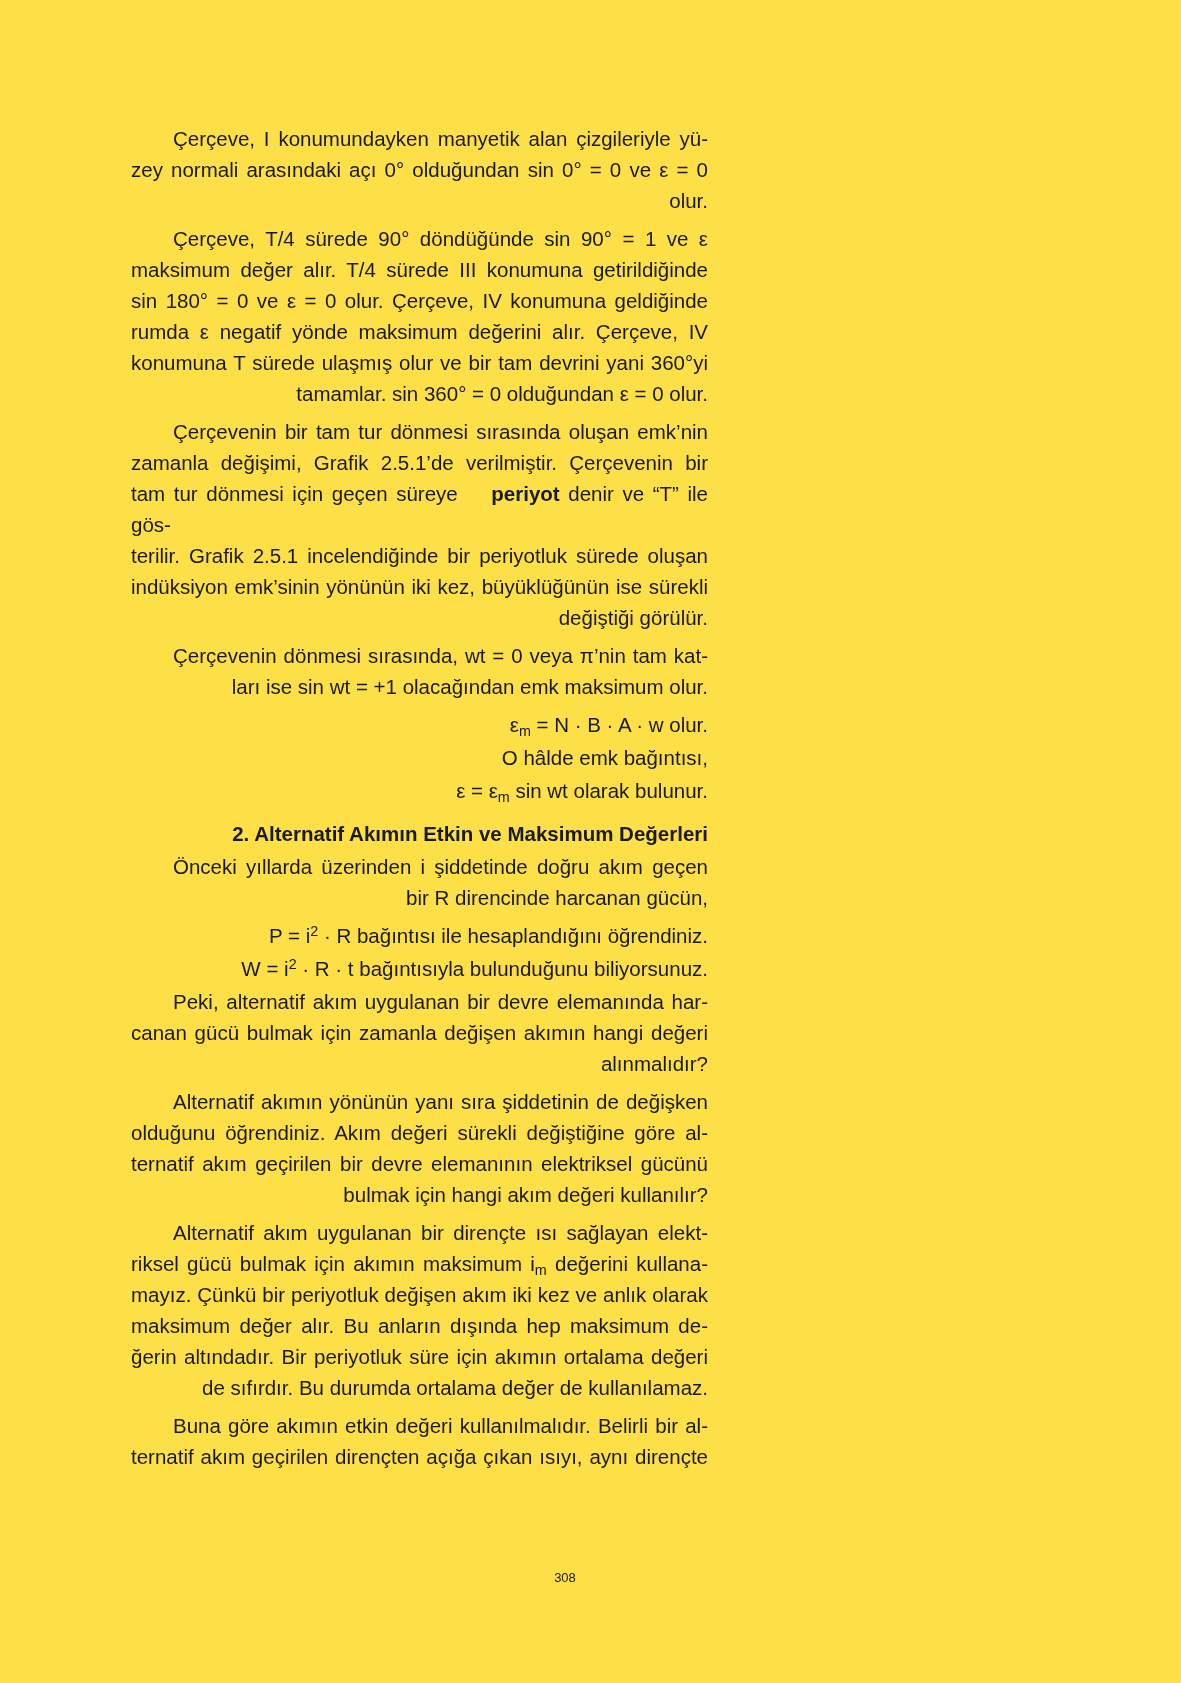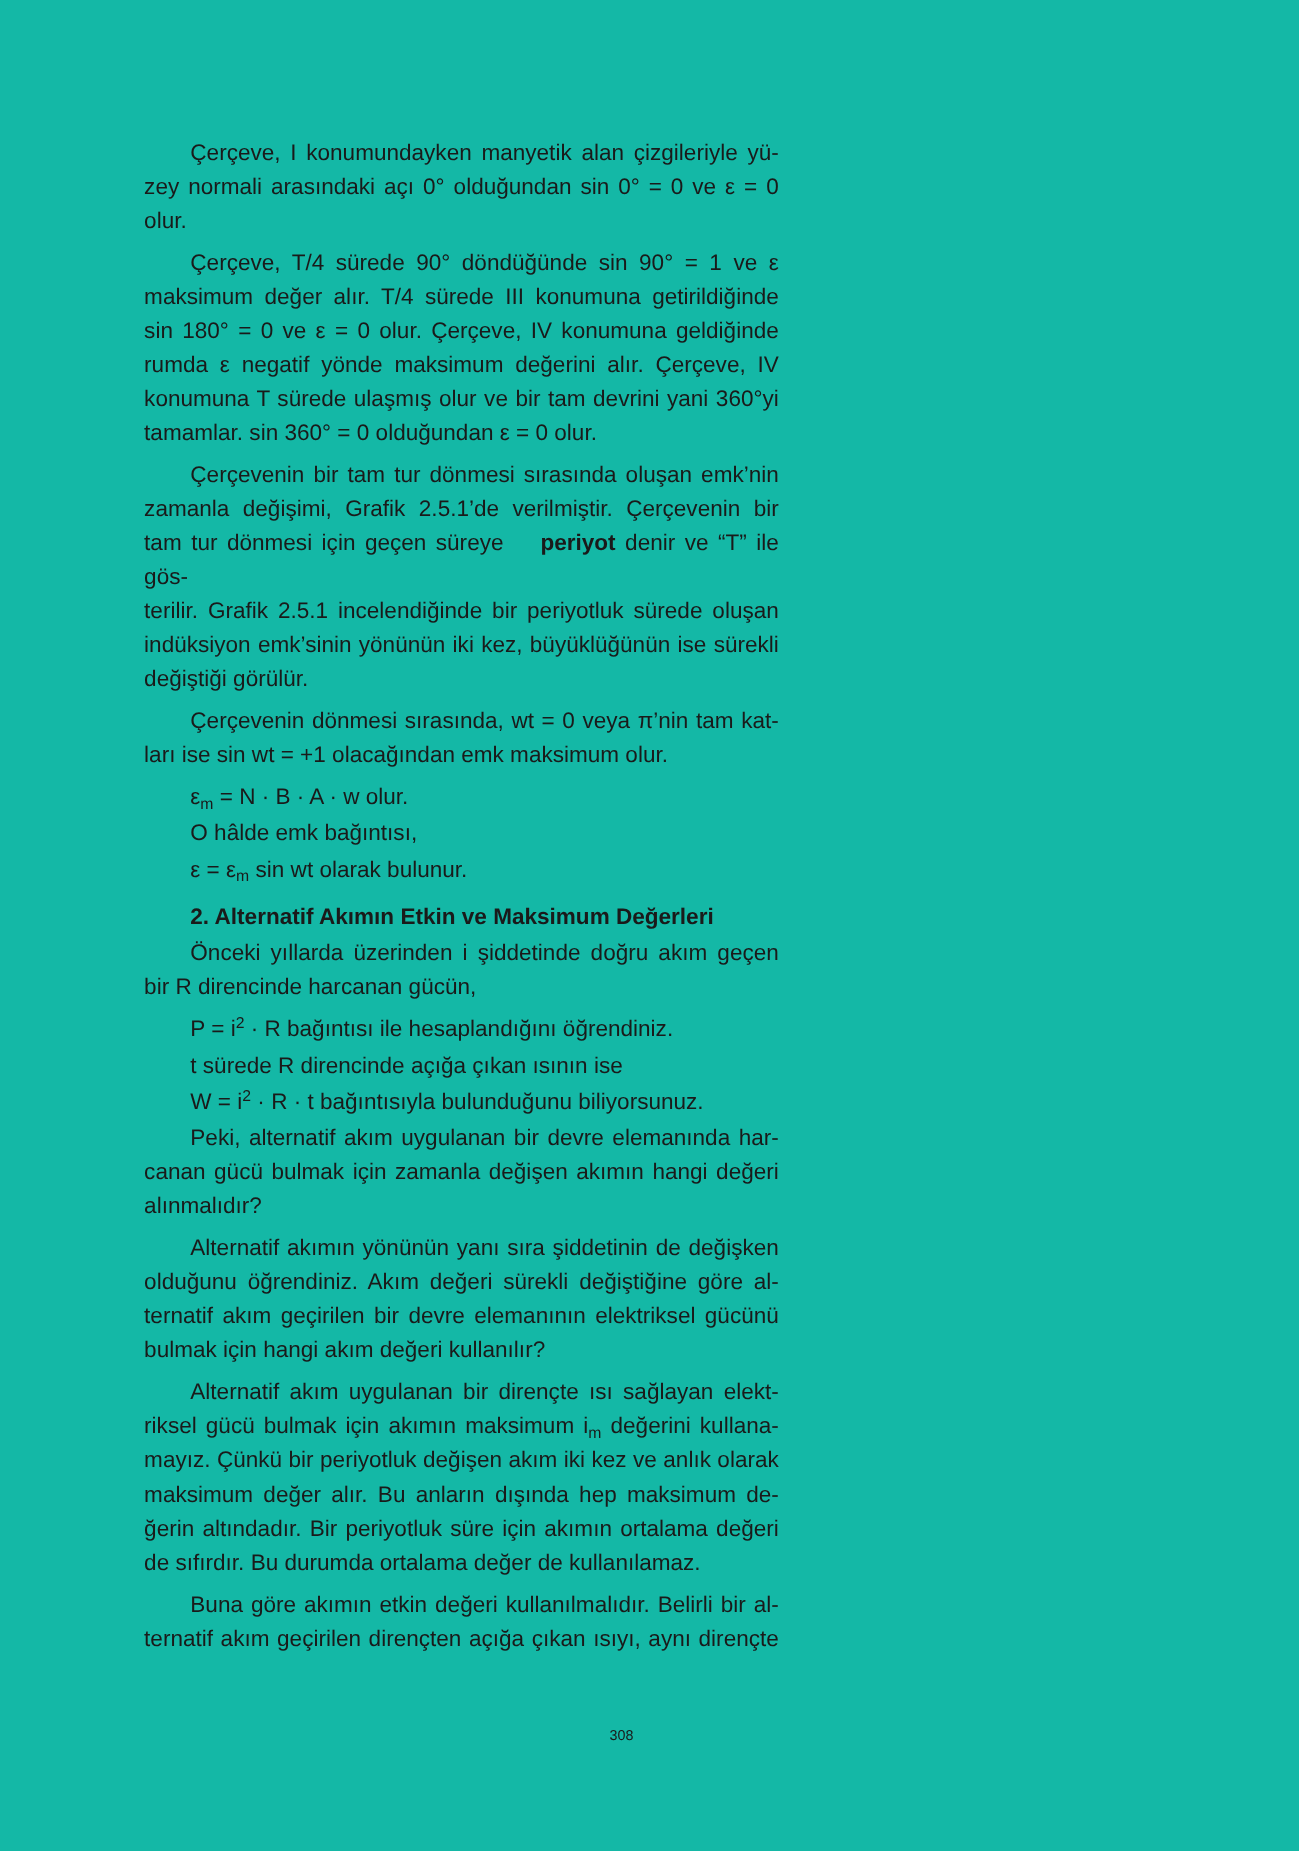--- a/index.html
+++ b/index.html
@@ -4,29 +4,29 @@
 <style>
   html, body { margin: 0; padding: 0; }
   body {
     width: 1181px; height: 1683px;
     background: #ffffff;
     font-family: "Liberation Sans", "DejaVu Sans", sans-serif;
     color: #1a1a1a;
     position: relative;
     overflow: hidden;
   }
-  .page { position: absolute; inset: 0; background: #14b8a6; }
+  .page { position: absolute; inset: 0; background: #fde047; }
   .text-column {
     position: absolute;
     left: 131px; top: 123px; width: 577px;
     font-size: 20.5px;
     line-height: 31px;
     hyphens: none;
   }
-  .line { min-height: 31px; white-space: normal; }
+  .line { min-height: 31px; white-space: normal; text-align: right; }
   .line.j {
     text-align: justify;
     text-align-last: justify;
     -moz-text-align-last: justify;
   }
   .line.ind { text-indent: 42px; }
   .block.para    { margin: 0 0 7px 0; }
   .block.formula { margin: 2px 0; }
   .block.plain   { margin: 0; }
   .block.heading { margin: 12px 0 2px 0; font-weight: bold; }
@@ -83,23 +83,20 @@
       <div class="block heading">
         <div class="line ind"><span>2. Alternatif Akımın Etkin ve Maksimum Değerleri</span></div>
       </div>
       <div class="block para">
         <div class="line j ind"><span>Önceki yıllarda üzerinden i şiddetinde doğru akım geçen</span></div>
         <div class="line"><span>bir R direncinde harcanan gücün,</span></div>
       </div>
       <div class="block formula">
         <div class="line ind"><span>P = i</span><sup>2</sup><span> · R bağıntısı ile hesaplandığını öğrendiniz.</span></div>
       </div>
-      <div class="block plain">
-        <div class="line ind"><span>t sürede R direncinde açığa çıkan ısının ise</span></div>
-      </div>
       <div class="block formula">
         <div class="line ind"><span>W = i</span><sup>2</sup><span> · R · t bağıntısıyla bulunduğunu biliyorsunuz.</span></div>
       </div>
       <div class="block para">
         <div class="line j ind"><span>Peki, alternatif akım uygulanan bir devre elemanında har-</span></div>
         <div class="line j"><span>canan gücü bulmak için zamanla değişen akımın hangi değeri</span></div>
         <div class="line"><span>alınmalıdır?</span></div>
       </div>
       <div class="block para">
         <div class="line j ind"><span>Alternatif akımın yönünün yanı sıra şiddetinin de değişken</span></div>

